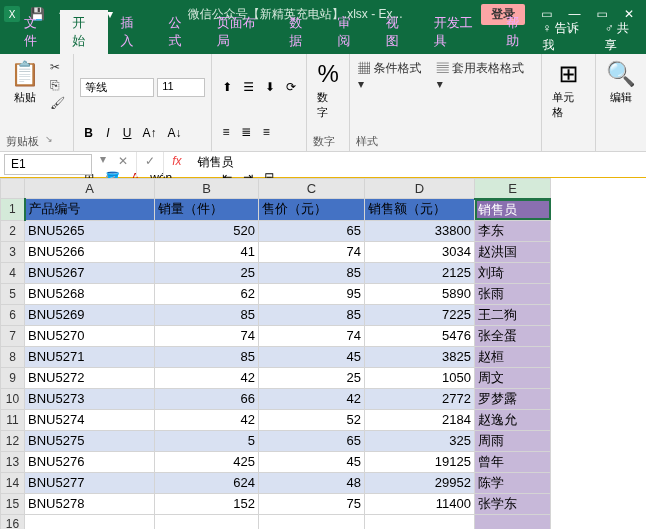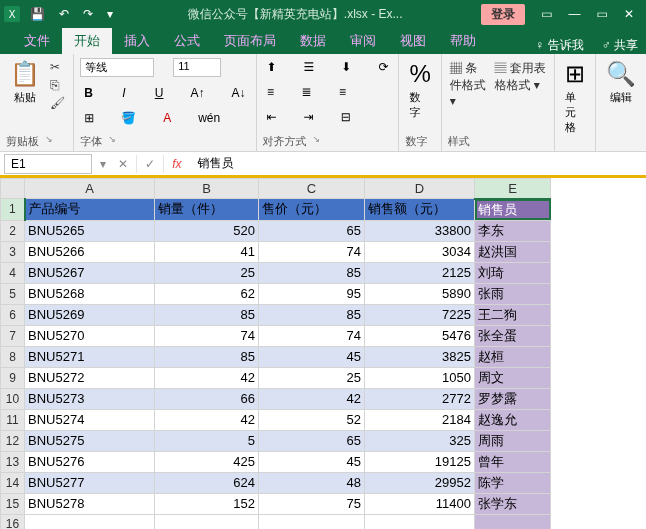--- a/index.html
+++ b/index.html
@@ -22,24 +22,24 @@
 .ribbon { background: #f3f3f3; height: 98px; display: flex; border-bottom: 1px solid #d4d4d4; }
 .rgroup { border-right: 1px solid #d4d4d4; padding: 4px 6px 2px 6px; display: flex; flex-direction: column; justify-content: space-between; }
 .rgroup .rg-content { flex: 1; display: flex; align-items: flex-start; gap: 4px; }
 .rgroup .rg-label { text-align: center; font-size: 11px; color: #555; padding-top: 2px; display: flex; justify-content: flex-start; gap: 6px; }
 .launcher { font-size: 9px; color: #888; cursor: pointer; }
 .rbtn { cursor: pointer; padding: 2px; color: #333; font-size: 12px; }
 .bigbtn { display: flex; flex-direction: column; align-items: center; gap: 2px; cursor: pointer; padding: 2px 4px; }
 .bigbtn .ico { font-size: 24px; }
 .bigbtn .lbl { font-size: 11px; }
 .fontselect { border: 1px solid #c4c4c4; background: #fff; padding: 1px 4px; font-size: 11px; min-width: 48px; }
-.fontrow { display: flex; gap: 19px; margin-bottom: 3px; }
+.fontrow { display: flex; gap: 3px; margin-bottom: 3px; margin-top: 20px; }
 .fmtbtn { border: 1px solid transparent; padding: 1px 3px; cursor: pointer; font-size: 12px; min-width: 16px; text-align: center; }
 
-.formulabar { height: 26px; display: flex; align-items: center; border-bottom: 3px solid #eab308; background: #fff; }
+.formulabar { height: 26px; display: flex; border-bottom: 1px solid #eab308; background: #fff; }
 .namebox { width: 88px; border: 1px solid #c4c4c4; padding: 2px 6px; margin: 2px 4px; background: #fff; }
 .fb-btn { padding: 2px 8px; color: #888; cursor: pointer; border-right: 1px solid #e4e4e4; }
 .fb-fx { padding: 2px 8px; font-style: italic; color: #ef4444; cursor: pointer; }
 .fb-input { flex: 1; padding: 2px 8px; }
 
 .gridwrap { position: relative; height: 351px; overflow: auto; }
 table.grid { border-collapse: collapse; table-layout: fixed; }
 .grid th, .grid td { border: 1px solid #d4d4d4; overflow: hidden; white-space: nowrap; font-size: 13px; }
 .grid .colhead { background: #e6e6e6; text-align: center; font-weight: normal; height: 20px; color: #333; }
 .grid .colhead.sel { background: #d4ead9; border-bottom: 2px solid #217346; }
@@ -76,20 +76,21 @@
 
 <div class="tabbar">
   <div class="tab">文件</div>
   <div class="tab active">开始</div>
   <div class="tab">插入</div>
   <div class="tab">公式</div>
   <div class="tab">页面布局</div>
   <div class="tab">数据</div>
   <div class="tab">审阅</div>
   <div class="tab">视图</div>
+  <div class="tab">开发工具</div>
   <div class="tab">帮助</div>
   <div class="right">
     <span>♀ <span>告诉我</span></span>
     <span>♂ <span>共享</span></span>
   </div>
 </div>
 
 <div class="ribbon">
   <div class="rgroup">
     <div class="rg-content">

